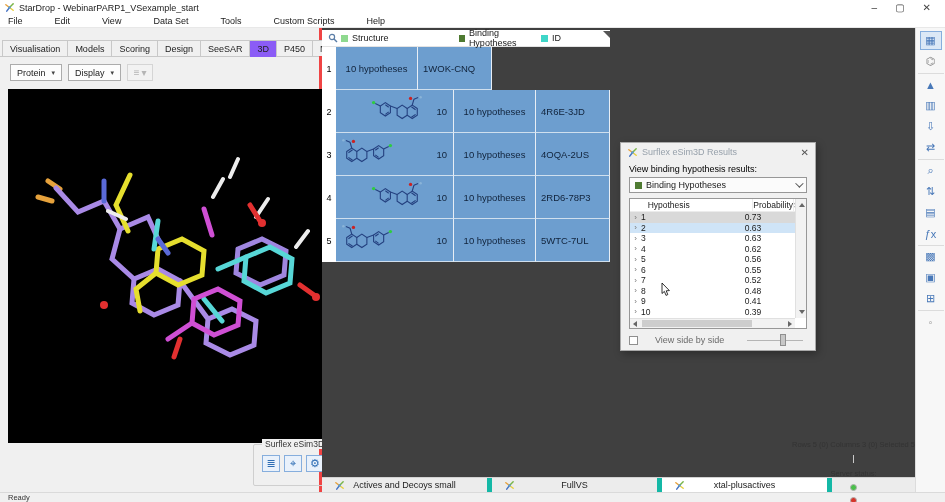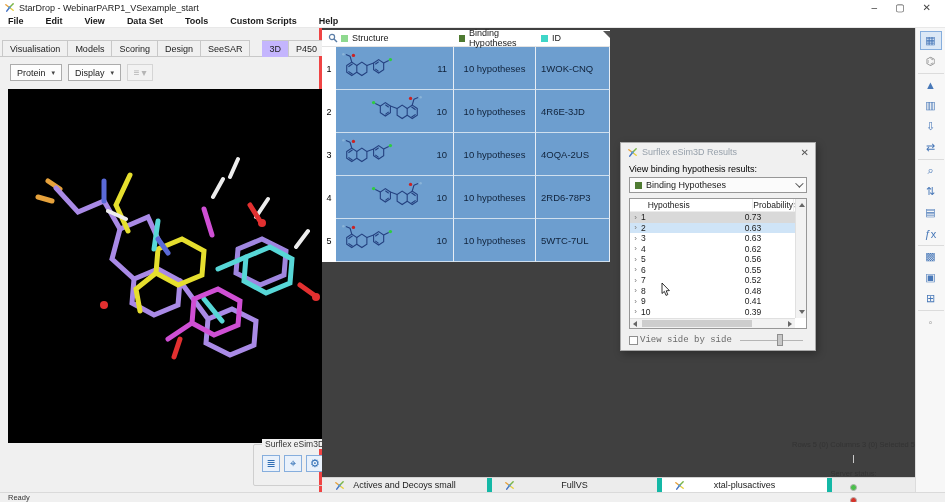--- a/index.html
+++ b/index.html
@@ -9,31 +9,31 @@
     background:#f0f0f0; color:#1a1a1a;
     position:relative; overflow:hidden; font-size:10px;
   }
   
   .titlebar { height:15px; background:#fff; display:flex; align-items:center; padding:0 4px; gap:4px; }
   .titlebar .title { font-size:9px; color:#222; }
   .win-controls { margin-left:auto; display:flex; gap:18px; padding-right:10px; color:#444; font-size:10px; }
   .win-controls span { cursor:default; line-height:15px; }
   .sd-icon { width:11px; height:11px; flex:0 0 auto; }
   
-  .menubar { height:13px; background:#fff; display:flex; gap:22px; padding:0 8px; font-size:9px; align-items:center; border-bottom:1px solid #e8e8e8;font-weight:bold; }
+  .menubar { height:13px; background:#fff; display:flex; gap:32px; padding:0 8px; font-size:9px; align-items:center; border-bottom:1px solid #e8e8e8; }
   
   .main { position:absolute; top:28px; left:0; right:0; bottom:10px; display:flex; }
   .left-panel { width:322px; background:#f0f0f0; border-right:3px solid #ef4444; position:relative; }
   .right-panel { flex:1; background:#404040; position:relative; }
   .sidebar { width:30px; background:#f7f7f7; border-left:1px solid #dcdcdc; padding-top:3px; display:flex; flex-direction:column; align-items:center; }
   
   .tabbar { display:flex; margin-top:12px; height:17px; padding-left:2px; border-bottom:1px solid #c8c8c8; }
   .tab { font-size:9px; padding:0 7px; display:flex; align-items:center; background:#f0f0f0; border:1px solid #c8c8c8; border-bottom:none; color:#222; cursor:default; white-space:nowrap; }
   .tab + .tab { border-left:none; }
-  .tab.active { background:#c4b5fd; position:relative; z-index:2; margin-bottom:-1px;margin-left:12px; }
+  .tab.active { background:#8b5cf6; position:relative; z-index:2; margin-bottom:-1px; }
   
   .ltoolbar { display:flex; gap:6px; padding:7px 0 0 10px; align-items:center; }
   .dd-btn { height:17px; border:1px solid #acacac; background:#fdfdfd; font-size:9px; display:flex; align-items:center; gap:6px; padding:0 6px; color:#222; }
   .dd-btn .caret { font-size:7px; color:#444; }
   .list-btn { height:17px; width:26px; border:1px solid #d5d5d5; background:#f2f2f2; color:#b5b5b5; font-size:10px; display:flex; align-items:center; justify-content:center; gap:2px; }
   
   .viewer { position:absolute; left:8px; top:61px; width:357px; height:354px; background:#000; }
   .viewer svg { width:100%; height:100%; display:block; }
   
   .surflex { position:absolute; left:253px; top:416px; width:122px; height:42px; border:1px solid #cfcfcf; border-radius:2px; }
@@ -95,21 +95,21 @@
   .dl-row .prob { width:46px; text-align:center; }
   .vscroll { position:absolute; top:0; right:0; bottom:10px; width:11px; background:#f2f2f2; border-left:1px solid #e0e0e0; }
   .vscroll .up, .vscroll .dn { position:absolute; left:3px; width:0; height:0; border-left:3px solid transparent; border-right:3px solid transparent; }
   .vscroll .up { top:4px; border-bottom:4px solid #666; }
   .vscroll .dn { bottom:4px; border-top:4px solid #666; }
   .hscroll { position:absolute; left:0; right:11px; bottom:0; height:10px; background:#f2f2f2; border-top:1px solid #e0e0e0; }
   .hscroll .lf, .hscroll .rt { position:absolute; top:2px; width:0; height:0; border-top:3px solid transparent; border-bottom:3px solid transparent; }
   .hscroll .lf { left:3px; border-right:4px solid #666; }
   .hscroll .rt { right:3px; border-left:4px solid #666; }
   .hscroll .thumb { position:absolute; left:12px; top:1px; height:7px; width:110px; background:#cdcdcd; }
-  .dlg-footer { display:flex; align-items:center; margin:5px 8px 0; gap:2px;font-family:Liberation Mono, monospace; }
+  .dlg-footer { display:flex; align-items:center; margin:5px 8px 0; gap:17px; }
   .chkbox { width:9px; height:9px; border:1px solid #8f8f8f; background:#fff; }
   .dlg-footer .lbl { font-size:9px; color:#6a6a6a; }
   .slider { flex:1; position:relative; height:12px; margin-left:6px; }
   .slider .track { position:absolute; top:6px; left:0; right:4px; height:1px; background:#b5b5b5; }
   .slider .sthumb { position:absolute; top:0; left:55%; width:6px; height:12px; background:#c7c7c7; border:1px solid #8f8f8f; }
   .cursor { position:absolute; left:31px; top:84px; width:9px; height:13px; z-index:5; }
 </style>
 </head>
 <body>
 
@@ -281,38 +281,20 @@
         </div>
         <div class="th c-id">
           <span class="swatch" style="background: rgb(63, 214, 200);"></span>
           <span>ID</span>
         </div>
         <div class="corner-tri"></div>
       </div>
 
         <div class="t-row">
           <div class="rownum">1</div>
-          <div class="cell struct">
-            <svg class="mol" viewBox="0 0 100 38">
-              <g fill="none" stroke="#24407f" stroke-width="1.3">
-                <path d="M8 16 L14 12 L20 16 L20 24 L14 28 L8 24 Z"></path>
-                <path d="M20 16 L26 12 L32 16 L32 24 L26 28 L20 24"></path>
-                <path d="M10 17.5 L15 14 M10 23 L15 26.5"></path>
-                <path d="M32 16 L40 13"></path>
-                <path d="M40 13 L46 9 L52 13 L52 21 L46 25 L40 21 Z"></path>
-                <path d="M42 14.5 L46 11.5 M42 20 L46 23"></path>
-                <path d="M14 12 L12 5 M12 5 L7 3"></path>
-                <path d="M52 13 L58 10"></path>
-              </g>
-              <circle cx="16" cy="4" r="2" fill="#cc2222"></circle>
-              <circle cx="60" cy="9" r="2" fill="#2ecc40"></circle>
-              <circle cx="4" cy="2.5" r="1.5" fill="#8ab4d8"></circle>
-            </svg>
-            <span class="count">11</span>
-          </div>
           <div class="cell bind">10 hypotheses</div>
           <div class="cell idcell">1WOK-CNQ</div>
         </div>
 
         <div class="t-row">
           <div class="rownum">2</div>
           <div class="cell struct">
             <svg class="mol" viewBox="0 0 100 38">
               <g fill="none" stroke="#24407f" stroke-width="1.3">
                 <path d="M8 16 L14 12 L20 16 L20 24 L14 28 L8 24 Z"></path>

